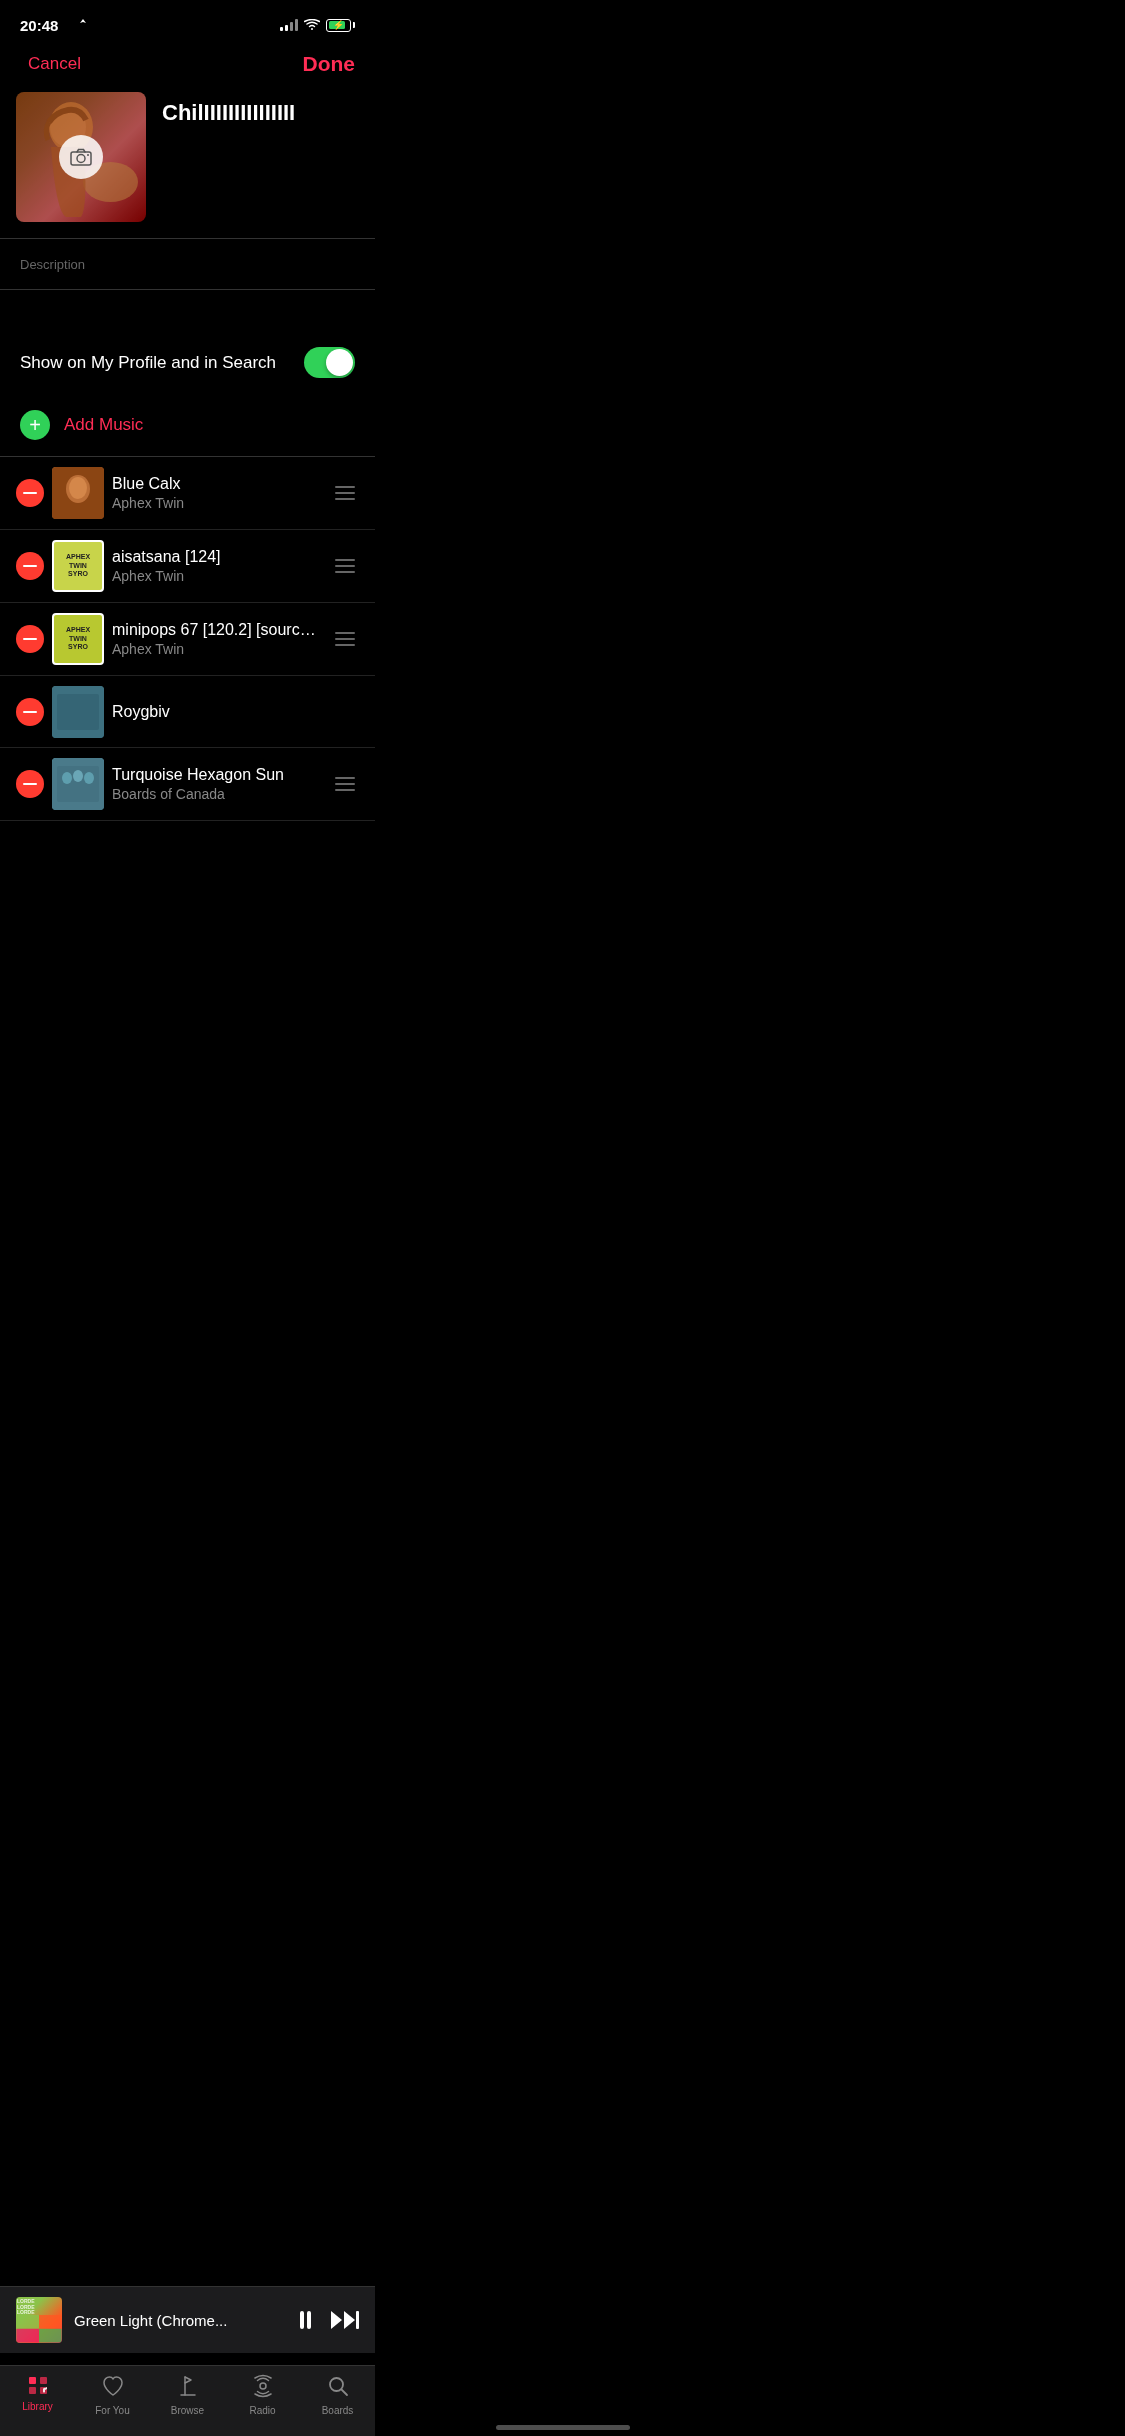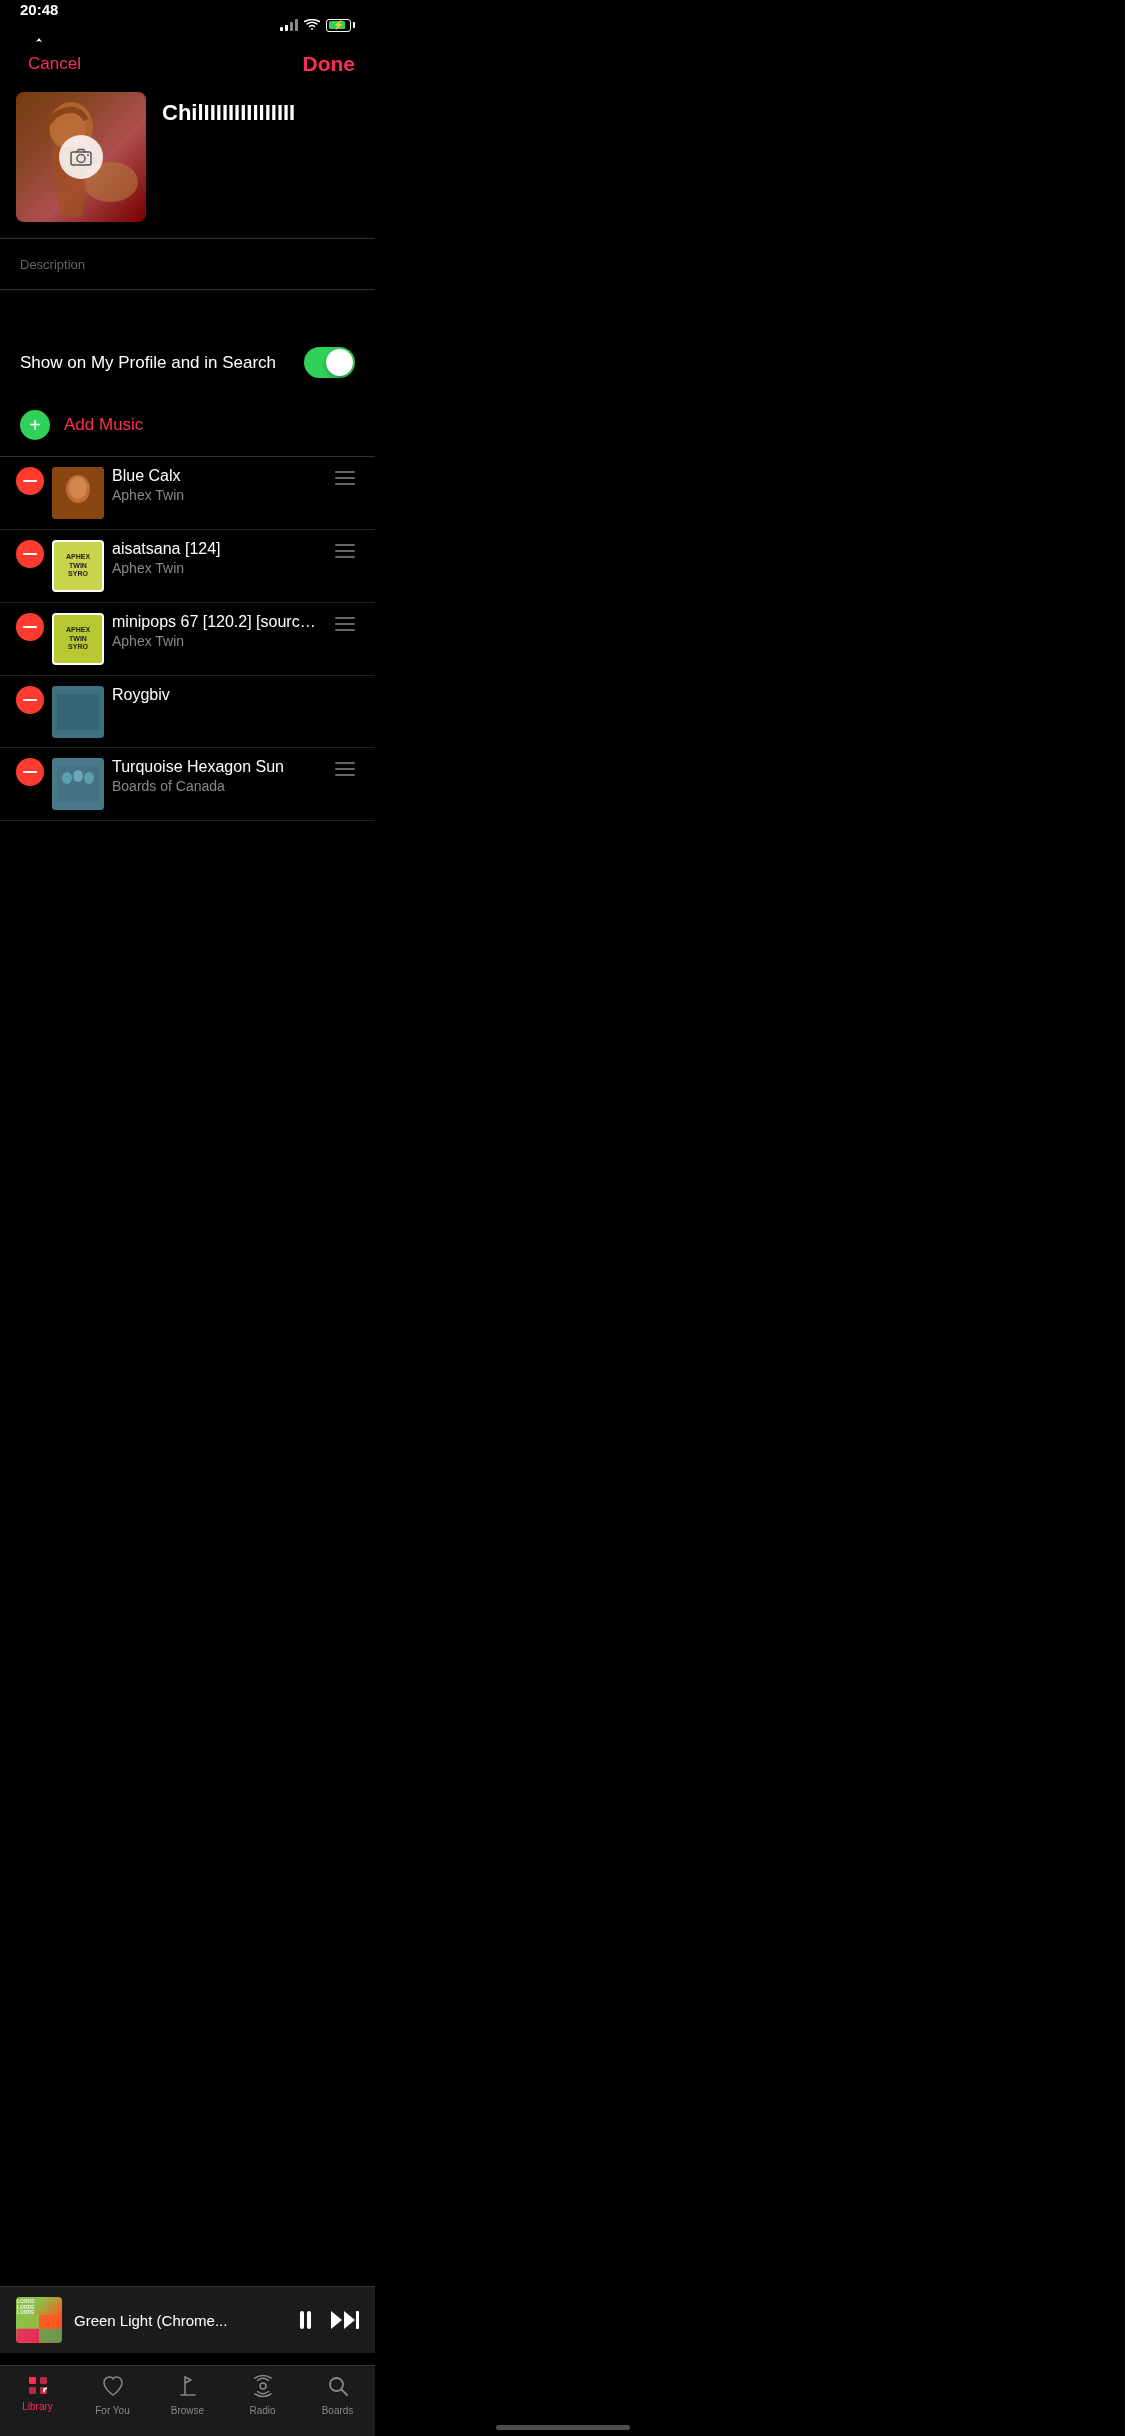--- a/index.html
+++ b/index.html
@@ -22,21 +22,20 @@
       padding: 14px 20px 8px;
       height: 44px;
     }
     .status-time {
       font-size: 15px;
       font-weight: 600;
       color: #fff;
       display: flex;
       align-items: center;
       gap: 20px;
-      flex-direction: column;
     }
     .status-icons {
       display: flex;
       align-items: center;
       gap: 6px;
     }
     .signal-bars {
       display: flex;
       align-items: flex-end;
       gap: 2px;
@@ -241,21 +240,21 @@
       color: #ff2d55;
       font-size: 17px;
     }
 
     
     .track-list {
       border-top: 0.5px solid #333;
     }
     .track-item {
       display: flex;
-      align-items: flex-start;
+      align-items: center;
       padding: 10px 16px;
       gap: 8px;
       border-bottom: 0.5px solid #222;
       min-height: 72px;
     }
     .remove-btn {
       width: 28px;
       height: 28px;
       background: #ff3b30;
       border-radius: 50%;

